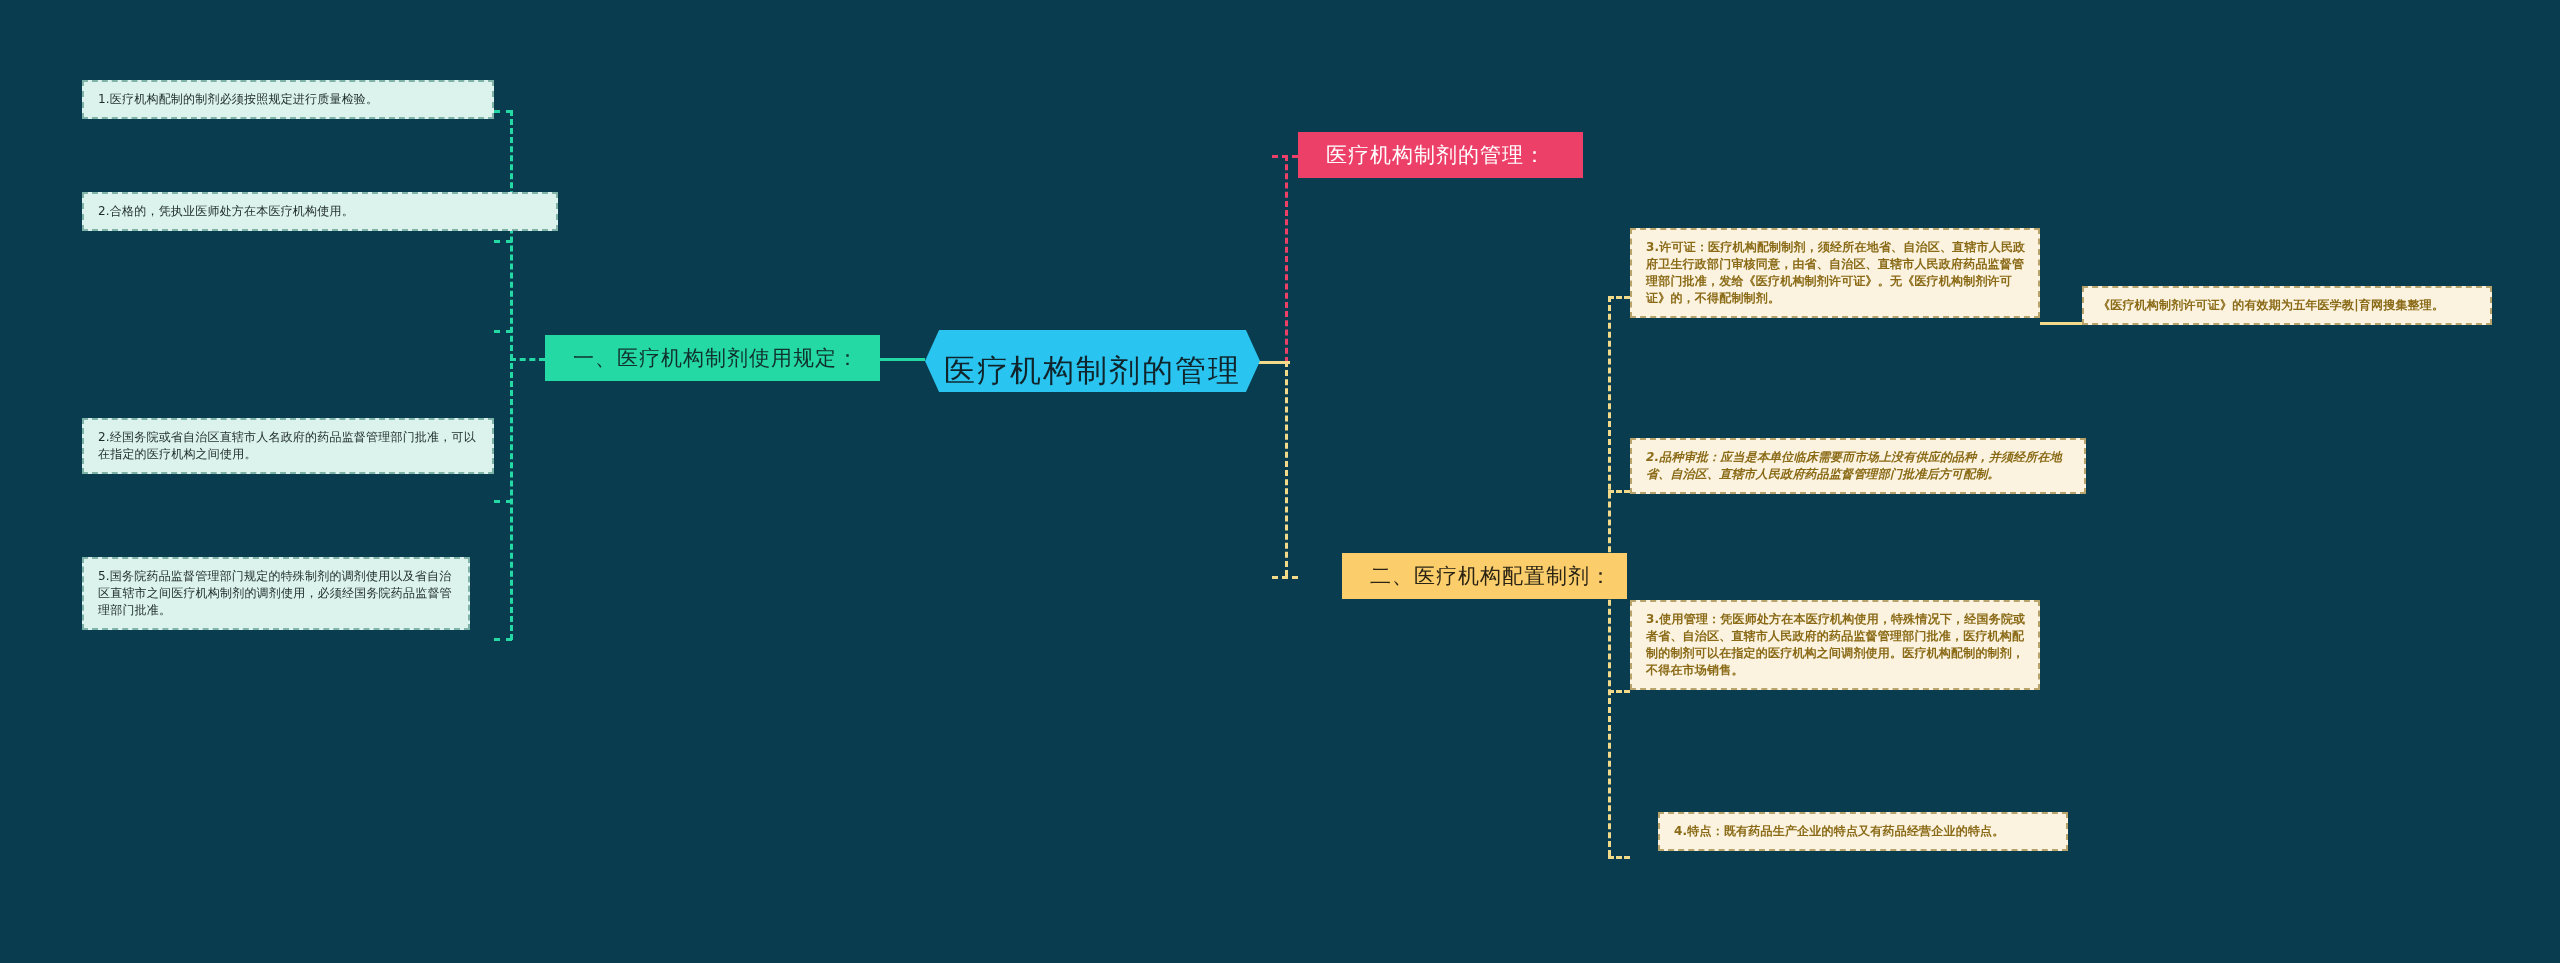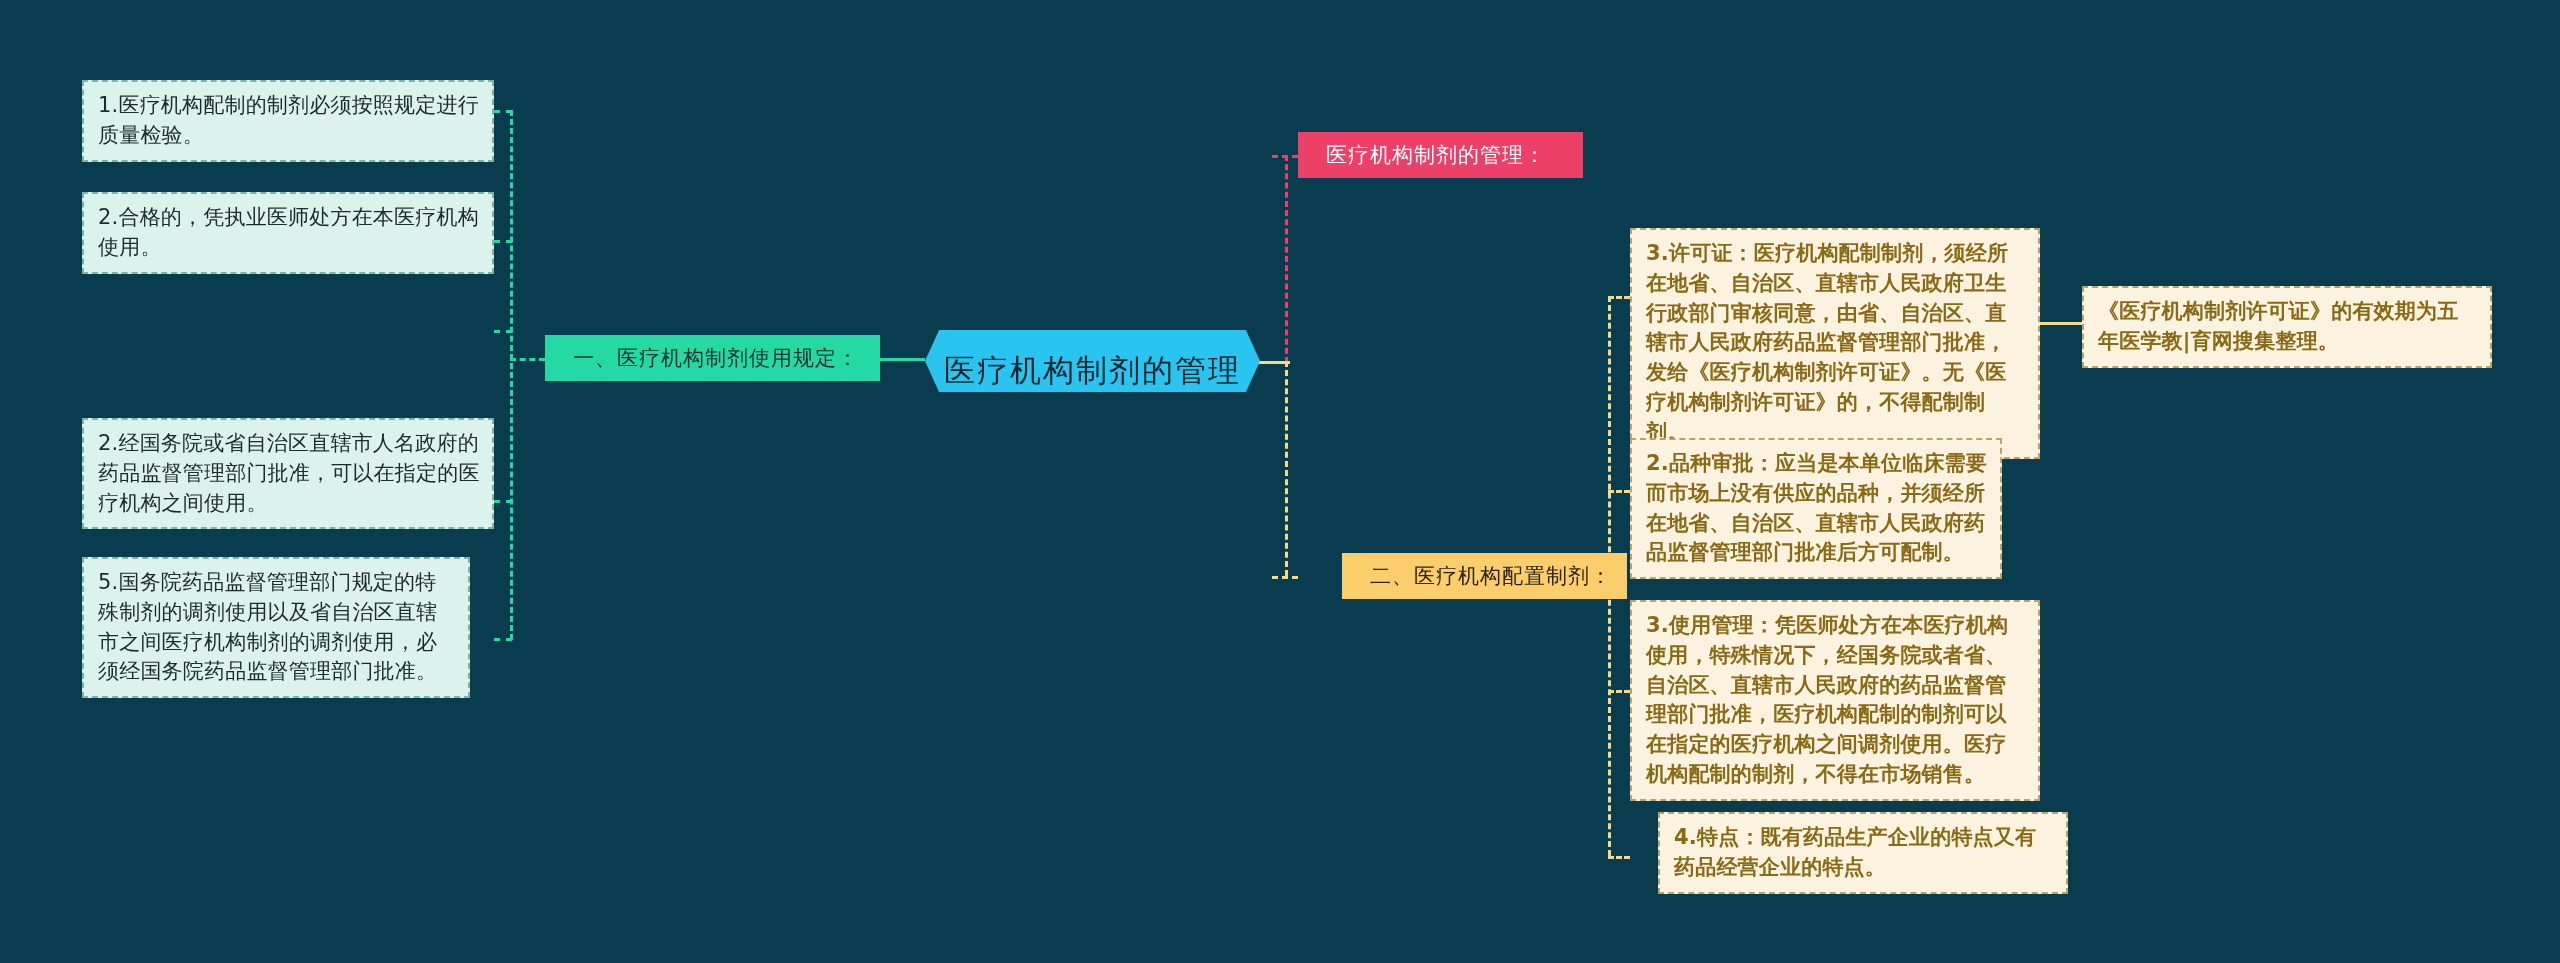--- a/index.html
+++ b/index.html
@@ -14,21 +14,21 @@
     background: #083c4e;
     font-family: "DejaVu Sans", "Liberation Sans", sans-serif;
     overflow: hidden;
   }
 
   
   .leaf {
     position: absolute;
     box-sizing: border-box;
     padding: 9px 12px 9px 14px;
-    font-size: 21px;
+    font-size: 12px;
     line-height: 1.42;
     letter-spacing: 0.2px;
     word-break: break-all;
   }
   .leaf-left {
     background: #dcf2ec;
     color: #1d2b2a;
     border: 2px dashed #7fb3a8;
   }
   .leaf-right {
@@ -148,34 +148,34 @@
     <span>医疗机构制剂的管理：</span>
   </div>
 
   <div class="branch branch-yellow" style="left:1298px; top:553px; width:285px; height:46px;margin-left:44px;">
     <span>二、医疗机构配置制剂：</span>
   </div>
 
   <div class="leaf leaf-left" style="left:82px; top:80px; width:412px;">
     <span>1.医疗机构配制的制剂必须按照规定进行质量检验。</span>
   </div>
-  <div class="leaf leaf-left" style="left:82px; top:192px; width:412px;">
+  <div class="leaf leaf-left" style="left:82px; top:192px; width:476px;">
     <span>2.合格的，凭执业医师处方在本医疗机构使用。</span>
   </div>
   <div class="leaf leaf-left" style="left:82px; top:418px; width:412px;">
     <span>2.经国务院或省自治区直辖市人名政府的药品监督管理部门批准，可以在指定的医疗机构之间使用。</span>
   </div>
   <div class="leaf leaf-left" style="left:82px; top:557px; width:388px;">
     <span>5.国务院药品监督管理部门规定的特殊制剂的调剂使用以及省自治区直辖市之间医疗机构制剂的调剂使用，必须经国务院药品监督管理部门批准。</span>
   </div>
 
   <div class="leaf leaf-right" style="left:1630px; top:228px; width:410px;">
     <span>3.许可证：医疗机构配制制剂，须经所在地省、自治区、直辖市人民政府卫生行政部门审核同意，由省、自治区、直辖市人民政府药品监督管理部门批准，发给《医疗机构制剂许可证》。无《医疗机构制剂许可证》的，不得配制制剂。</span>
   </div>
-  <div class="leaf leaf-right" style="left:1630px; top:438px; width:372px;">
+  <div class="leaf leaf-right" style="left:1630px; top:438px; width:456px;font-style:italic;">
     <span>2.品种审批：应当是本单位临床需要而市场上没有供应的品种，并须经所在地省、自治区、直辖市人民政府药品监督管理部门批准后方可配制。</span>
   </div>
   <div class="leaf leaf-right" style="left:1630px; top:600px; width:410px;">
     <span>3.使用管理：凭医师处方在本医疗机构使用，特殊情况下，经国务院或者省、自治区、直辖市人民政府的药品监督管理部门批准，医疗机构配制的制剂可以在指定的医疗机构之间调剂使用。医疗机构配制的制剂，不得在市场销售。</span>
   </div>
   <div class="leaf leaf-right" style="left:1630px; top:812px; width:410px;margin-left:28px;">
     <span>4.特点：既有药品生产企业的特点又有药品经营企业的特点。</span>
   </div>
 
   <div class="leaf leaf-far" style="left:2082px; top:286px; width:410px;">

